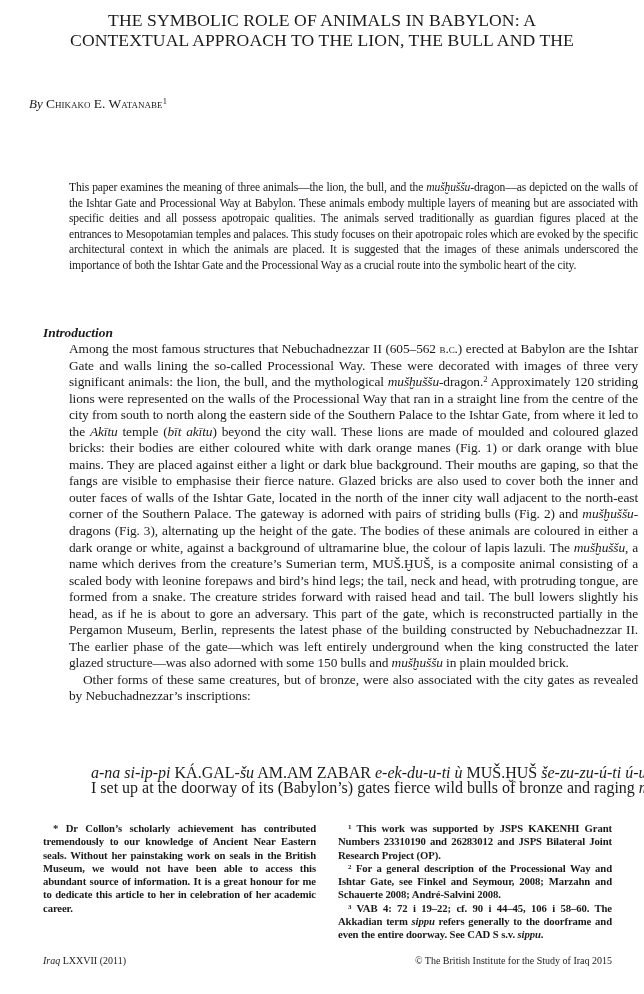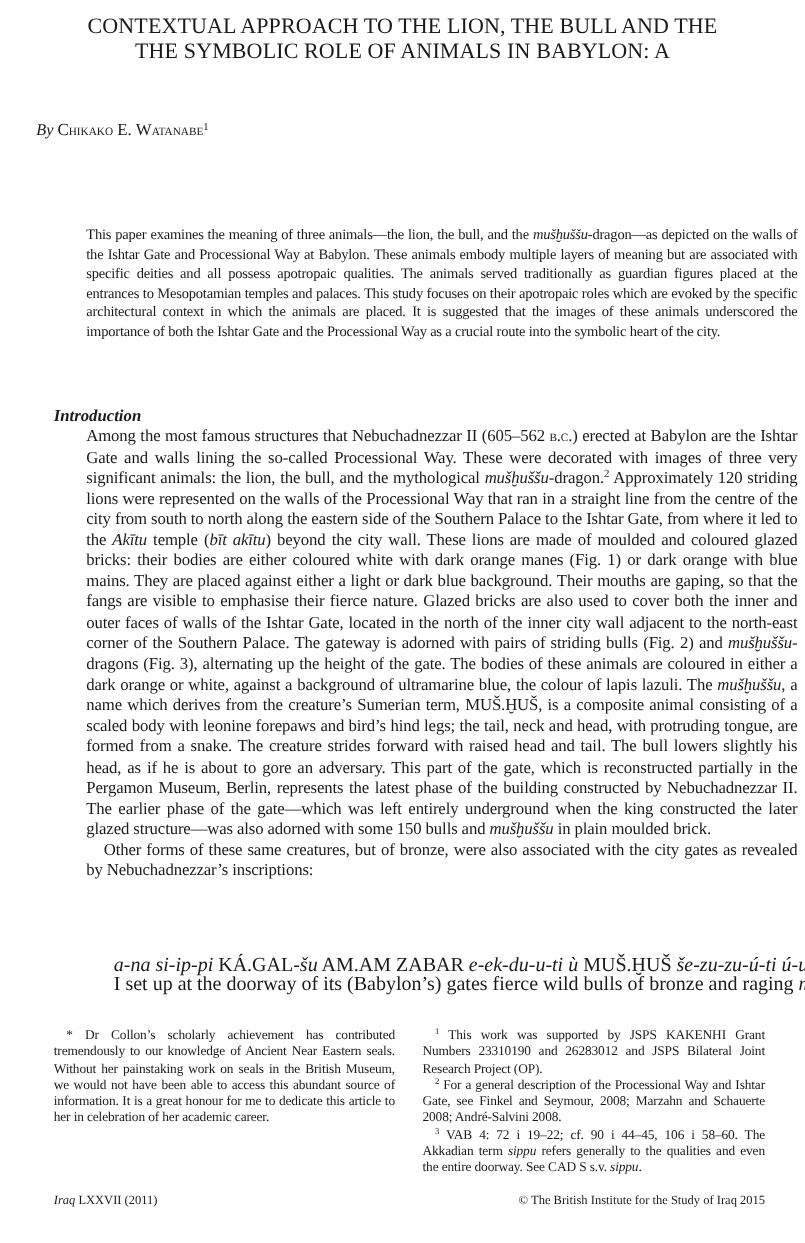--- a/index.html
+++ b/index.html
@@ -35,37 +35,37 @@
   .body p { margin: 0; }
   .body p.indent { text-indent: 14px; }
   .quote {
     top: 766px; left: 65px; width: 560px; font-size: 16px; line-height: 14.5px;
   }
   .quote div { white-space: nowrap; }
   .fn-col {
     position: absolute; top: 822px; font-size: 10.7px; line-height: 13.3px;
     text-align: justify; letter-spacing: -0.1px;
   }
-  .fn-col p { margin: 0; text-indent: 10px; }
+  .fn-col p { margin: 0; text-indent: 10px; font-weight: bold; }
   .fn-left { left: 43px; width: 273px; }
   .fn-right { left: 338px; width: 274px; }
   .footer {
     position: absolute; top: 955px; left: 43px; width: 569px; font-size: 10px; line-height: 12px;
   }
   .footer .left { position: absolute; left: 0; }
   .footer .right { position: absolute; right: 0; }
   i, .it { font-style: italic; }
   .smallcaps { font-variant: small-caps; }
 </style>
 </head>
 <body>
 
 <h1 class="title">
+  <div>THE SYMBOLIC ROLE OF ANIMALS IN BABYLON: A</div>
   <div>CONTEXTUAL APPROACH TO THE LION, THE BULL AND THE</div>
-  <div>THE SYMBOLIC ROLE OF ANIMALS IN BABYLON: A</div>
 </h1>
 
 <div class="byline">
   <i>By</i>
   <span class="sc">Chikako E. Watanabe</span><sup>1</sup>
 </div>
 
 <div class="page abstract">
   <p><span>This paper examines the meaning of three animals—the lion, the bull, and the </span><i>mušḫuššu</i><span>-dragon—as depicted on the walls of the Ishtar Gate and Processional Way at Babylon. These animals embody multiple layers of meaning but are associated with specific deities and all possess apotropaic qualities. The animals served traditionally as guardian figures placed at the entrances to Mesopotamian temples and palaces. This study focuses on their apotropaic roles which are evoked by the specific architectural context in which the animals are placed. It is suggested that the images of these animals underscored the importance of both the Ishtar Gate and the Processional Way as a crucial route into the symbolic heart of the city.</span></p>
 </div>
@@ -82,19 +82,19 @@
   <div><span>I set up at the doorway of its (Babylon’s) gates fierce wild bulls of bronze and raging </span><i>mušḫuššu</i><span>-dragons</span><sup>3</sup></div>
 </div>
 
 <div class="fn-col fn-left">
   <p><span>*</span><span> Dr Collon’s scholarly achievement has contributed tremendously to our knowledge of Ancient Near Eastern seals. Without her painstaking work on seals in the British Museum, we would not have been able to access this abundant source of information. It is a great honour for me to dedicate this article to her in celebration of her academic career.</span></p>
 </div>
 
 <div class="fn-col fn-right">
   <p><sup>1</sup><span> This work was supported by JSPS KAKENHI Grant Numbers 23310190 and 26283012 and JSPS Bilateral Joint Research Project (OP).</span></p>
   <p><sup>2</sup><span> For a general description of the Processional Way and Ishtar Gate, see Finkel and Seymour, 2008; Marzahn and Schauerte 2008; André-Salvini 2008.</span></p>
-  <p><sup>3</sup><span> VAB 4: 72 i 19–22; cf. 90 i 44–45, 106 i 58–60. The Akkadian term </span><i>sippu</i><span> refers generally to the qualities and even the entire doorway. See CAD S s.v. </span><i>sippu</i><span>.</span></p>
+  <p><sup>3</sup><span> VAB 4: 72 i 19–22; cf. 90 i 44–45, 106 i 58–60. The Akkadian term </span><i>sippu</i><span> refers generally to the doorframe and even the entire doorway. See CAD S s.v. </span><i>sippu</i><span>.</span></p>
 </div>
 
 <div class="footer">
   <span class="left"><i>Iraq</i><span> LXXVII (2011)</span></span>
   <span class="right">© The British Institute for the Study of Iraq 2015</span>
 </div>
 
 </body></html>

